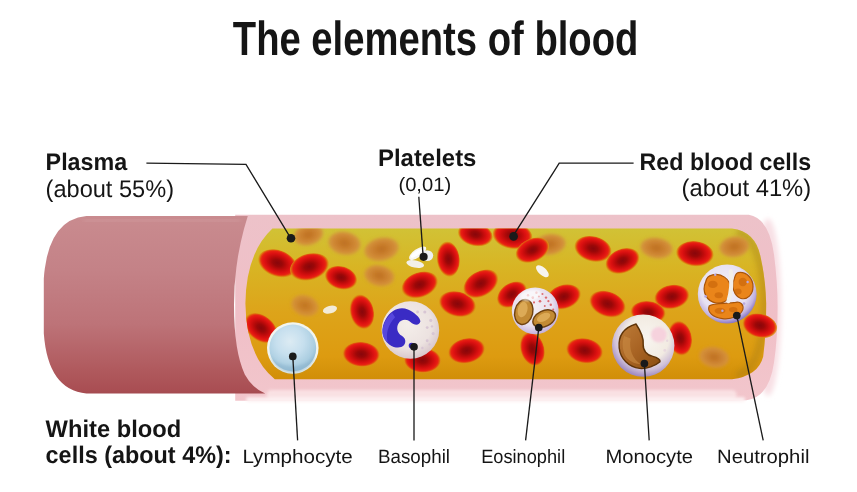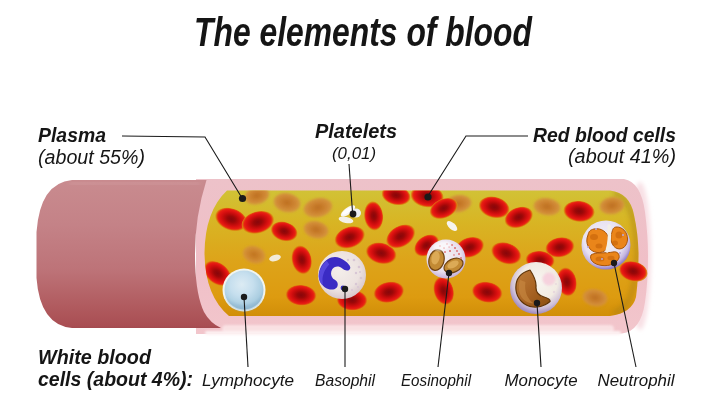--- a/index.html
+++ b/index.html
@@ -1,16 +1,16 @@
 <!DOCTYPE html>
 <html><head>
 <meta charset="utf-8">
 <style>
   html,body{margin:0;padding:0;background:#fff;}
-  .wrap{width:714px;height:410px;position:relative;font-family:"Liberation Sans",sans-serif;font-style:italic;}
+  .wrap{width:714px;height:410px;position:relative;font-family:"Liberation Sans",sans-serif;}
   svg{display:block;}
 </style>
 </head>
 <body>
 <div class="wrap">
 <svg width="714" height="410" viewBox="0 0 714 410">
 <defs>
   <linearGradient id="roseG" x1="0" y1="180" x2="0" y2="330" gradientUnits="userSpaceOnUse">
     <stop offset="0" stop-color="#c98b8f"></stop>
     <stop offset="0.3" stop-color="#c48287"></stop>

